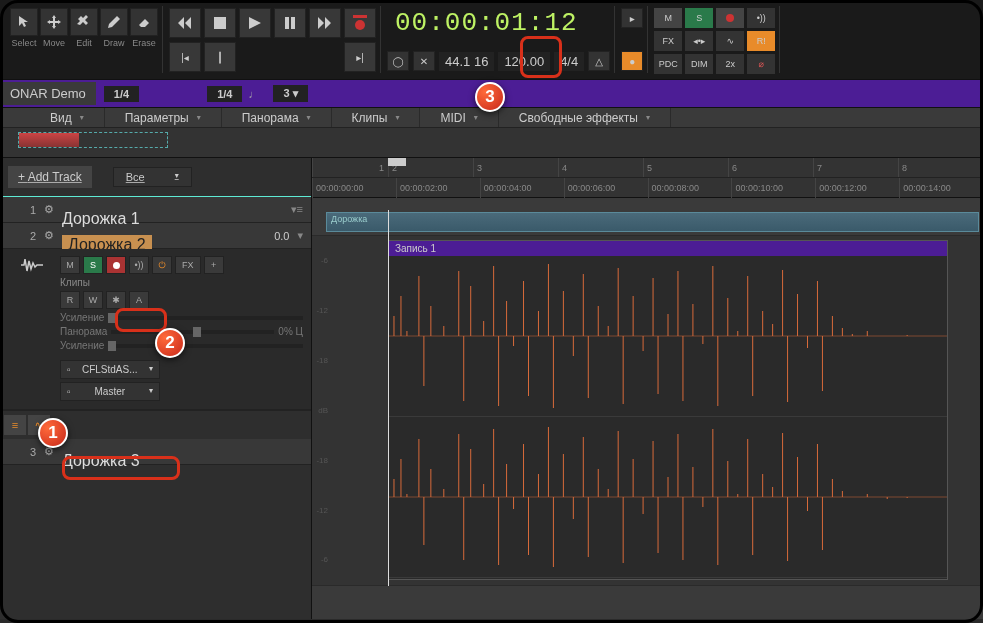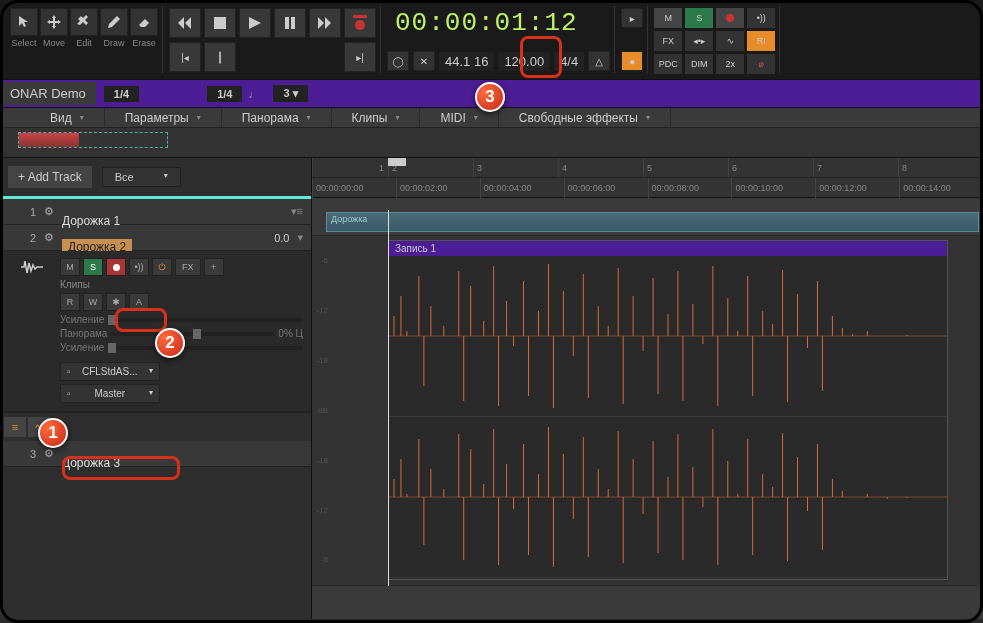--- a/index.html
+++ b/index.html
@@ -43,29 +43,29 @@
 
 .timeline-strip { height: 30px; background: #333; border-bottom: 1px solid #111; position: relative; }
 .clip-preview { position: absolute; left: 18px; top: 4px; width: 150px; height: 16px; border: 1px dashed #5aa; }
 .clip-preview .inner { width: 60px; height: 100%; background: linear-gradient(#c44, #833); }
 
 
 .split { display: flex; height: calc(100% - 80px - 28px - 24px - 30px); }
 .left { width: 312px; background: #2e2e2e; display: flex; flex-direction: column; border-right: 1px solid #111; }
 .right { flex: 1; background: #3a3a3a; position: relative; overflow: hidden; }
 
-.left-top { display: flex; padding: 8px; gap: 10px; align-items: center; border-bottom: 3px solid #5eead4; }
+.left-top { display: flex; padding: 8px; gap: 21px; align-items: center; border-bottom: 1px solid #5eead4; text-decoration: underline; }
 .add-track { background: #444; color: #ccc; padding: 4px 10px; font-size: 12px; cursor: pointer; }
 .filter-dd { background: #333; color: #ccc; padding: 3px 12px; font-size: 11px; border: 1px solid #222; cursor: pointer; display: flex; gap: 30px; }
 .filter-dd::after { content: '▾'; font-size: 8px; }
 
 .track-list { flex: 1; overflow-y: auto; }
 .track-header { display: flex; align-items: center; height: 26px; background: #383838; border-bottom: 1px solid #222; padding: 0 8px; gap: 8px; }
 .track-num { width: 28px; text-align: right; color: #aaa; }
-.track-name { color: #ddd; font-size: 12px; flex: 1; margin-top: 19px; }
+.track-name { color: #ddd; font-size: 16px; flex: 1; margin-top: 19px; }
 .track-name.hl { background: #c89050; color: #222; padding: 1px 6px; flex: 0 0 auto; }
 .chev { color: #888; cursor: pointer; }
 
 .track-body { background: #2a2a2a; padding: 4px 8px 8px 60px; border-bottom: 1px solid #222; }
 .ctrl-row { display: flex; gap: 3px; align-items: center; margin: 3px 0; }
 .cbtn { width: 20px; height: 18px; background: #3a3a3a; color: #aaa; font-size: 9px; display: flex; align-items: center; justify-content: center; cursor: pointer; border: 1px solid #222; }
 .cbtn.s { background: #2a7a4a; color: #fff; }
 .cbtn.rec-on { background: #a33; }
 .cbtn.rec-on::before { content: ''; width: 7px; height: 7px; background: #fff; border-radius: 50%; }
 .cbtn.wide { width: auto; padding: 0 6px; }

